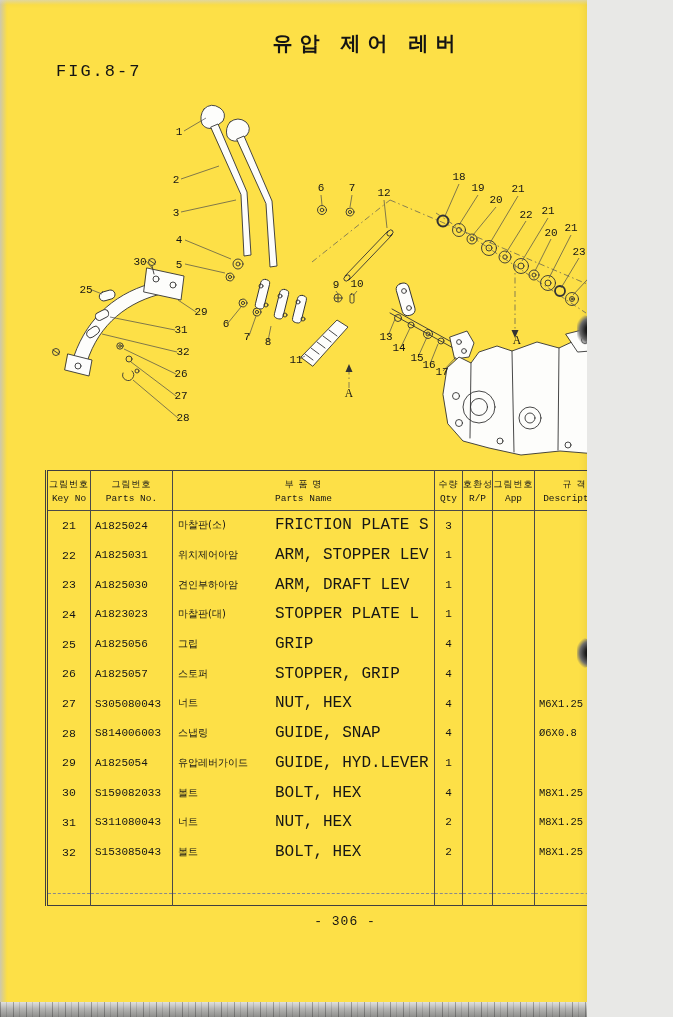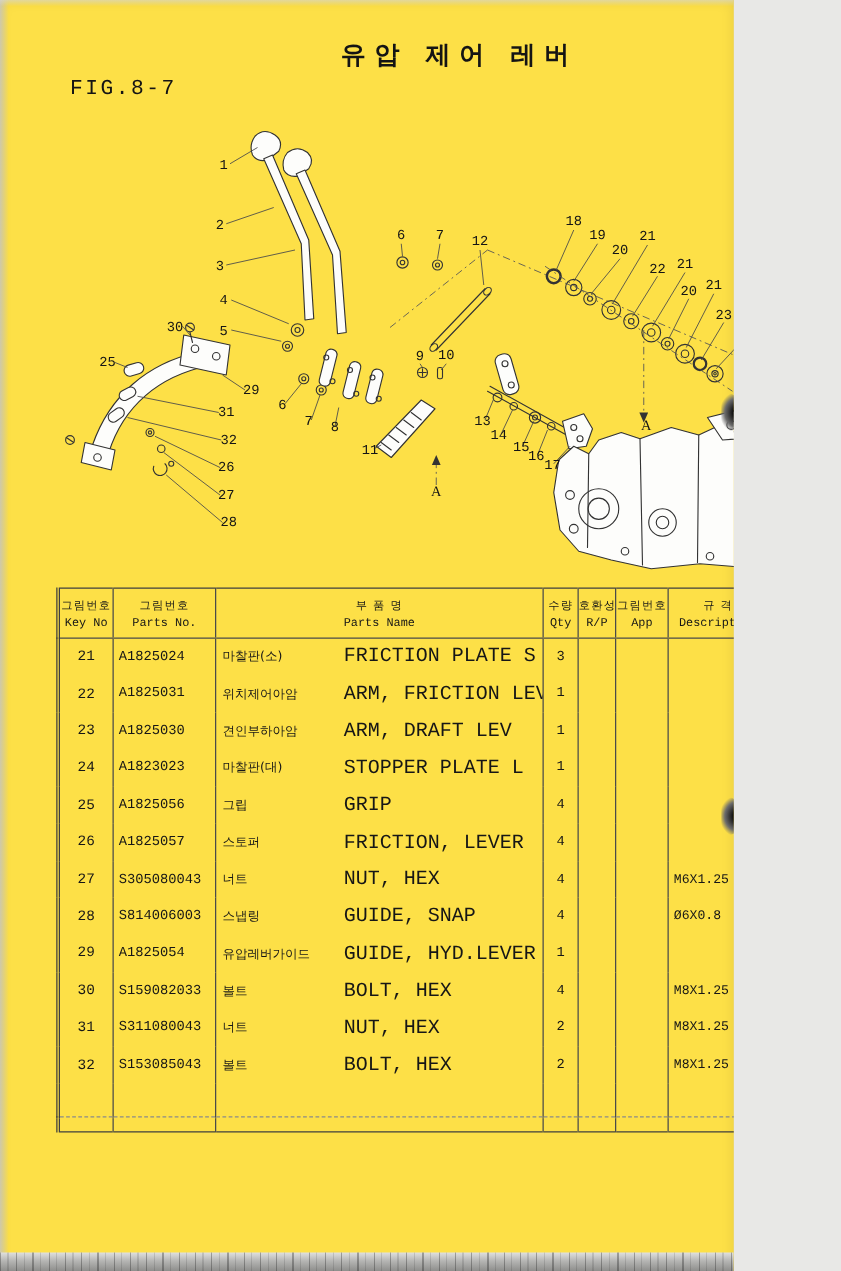--- a/index.html
+++ b/index.html
@@ -311,21 +311,21 @@
             <td class="c-name"><span class="ko">마찰판(소)</span><span class="en">FRICTION PLATE S</span></td>
             <td class="c-qty">3</td>
             <td class="c-rp"></td>
             <td class="c-app"></td>
             <td class="c-desc"></td>
             <td class="c-rema"></td>
           </tr>
           <tr class="data-row">
             <td class="c-key">22</td>
             <td class="c-pno">A1825031</td>
-            <td class="c-name"><span class="ko">위치제어아암</span><span class="en">ARM, FRICTION LEV</span></td>
+            <td class="c-name"><span class="ko">위치제어아암</span><span class="en">ARM, STOPPER LEV</span></td>
             <td class="c-qty">1</td>
             <td class="c-rp"></td>
             <td class="c-app"></td>
             <td class="c-desc"></td>
             <td class="c-rema"></td>
           </tr>
           <tr class="data-row">
             <td class="c-key">23</td>
             <td class="c-pno">A1825030</td>
             <td class="c-name"><span class="ko">견인부하아암</span><span class="en">ARM, DRAFT LEV</span></td>
@@ -351,21 +351,21 @@
             <td class="c-name"><span class="ko">그립</span><span class="en">GRIP</span></td>
             <td class="c-qty">4</td>
             <td class="c-rp"></td>
             <td class="c-app"></td>
             <td class="c-desc"></td>
             <td class="c-rema"></td>
           </tr>
           <tr class="data-row">
             <td class="c-key">26</td>
             <td class="c-pno">A1825057</td>
-            <td class="c-name"><span class="ko">스토퍼</span><span class="en">FRICTION, LEVER</span></td>
+            <td class="c-name"><span class="ko">스토퍼</span><span class="en">STOPPER, GRIP</span></td>
             <td class="c-qty">4</td>
             <td class="c-rp"></td>
             <td class="c-app"></td>
             <td class="c-desc"></td>
             <td class="c-rema"></td>
           </tr>
           <tr class="data-row">
             <td class="c-key">27</td>
             <td class="c-pno">S305080043</td>
             <td class="c-name"><span class="ko">너트</span><span class="en">NUT, HEX</span></td>
@@ -454,17 +454,18 @@
             <td></td>
             <td></td>
             <td></td>
             <td></td>
             <td></td>
           </tr>
       </tbody>
     </table>
   </div>
 
+  <div class="page-no">- 306 -</div>
 
   <div class="scan-mark m1"></div>
   <div class="scan-mark m2"></div>
   <div class="scan-bottom"></div>
 </div>
 
 </body></html>

